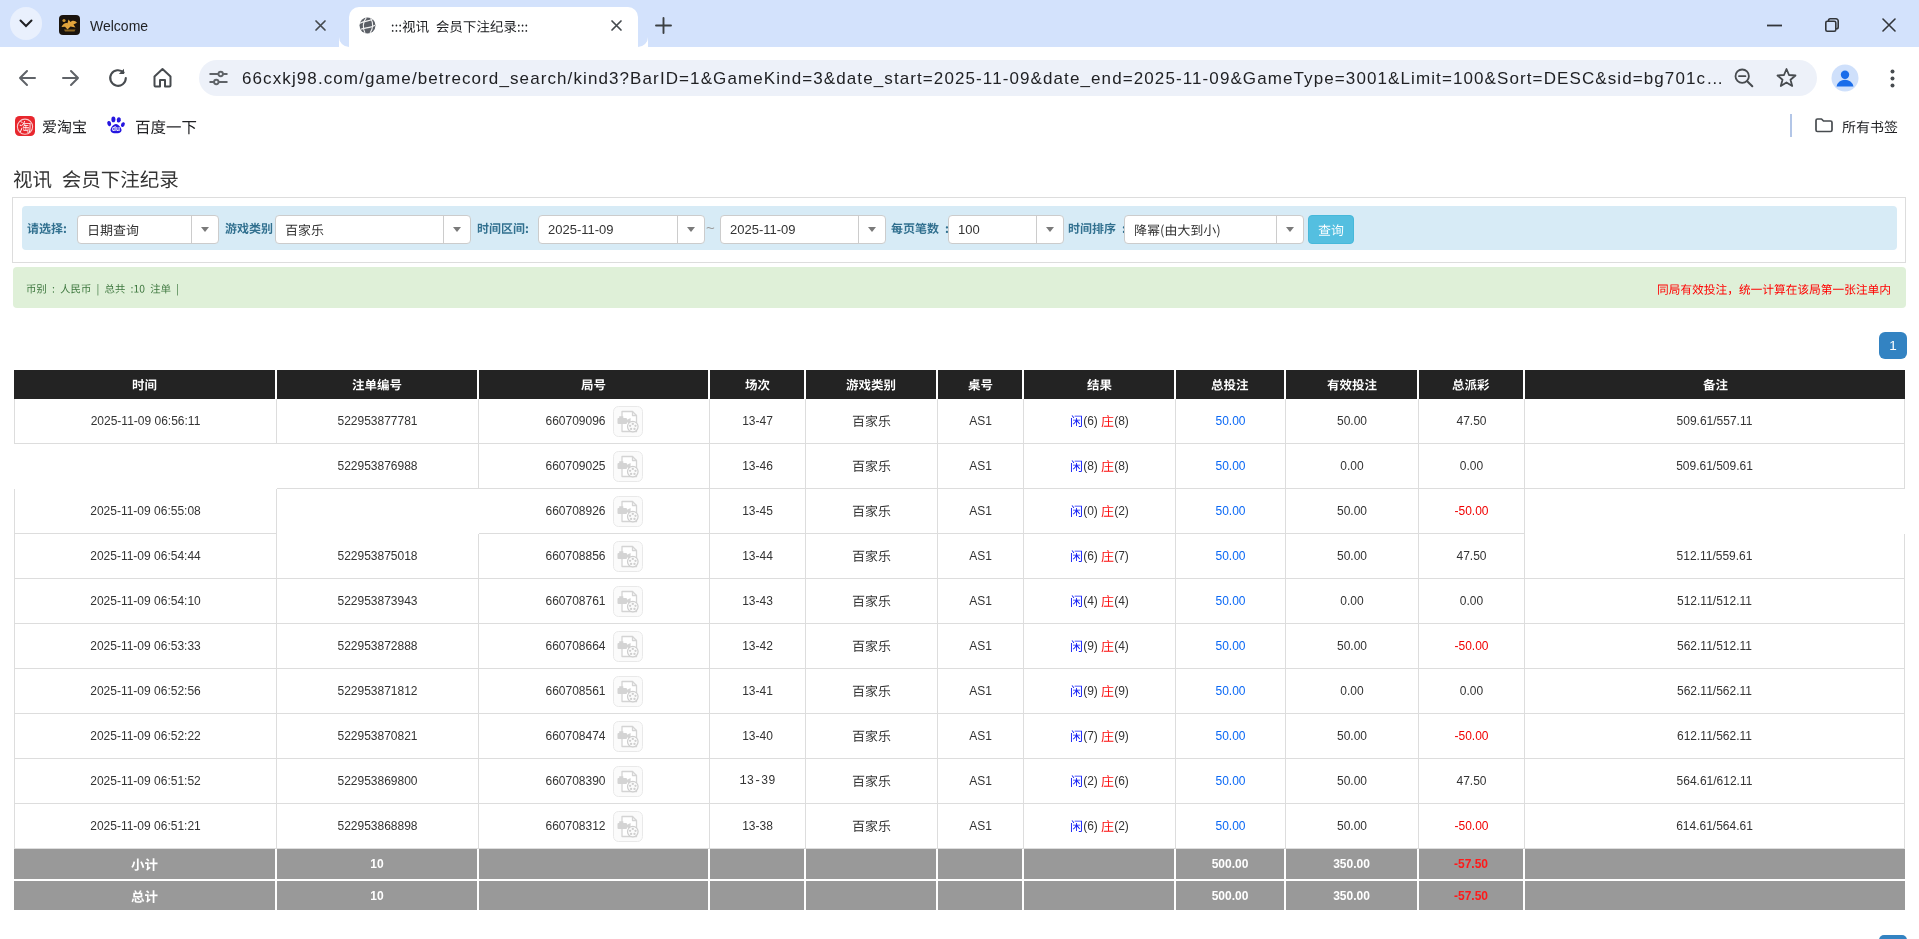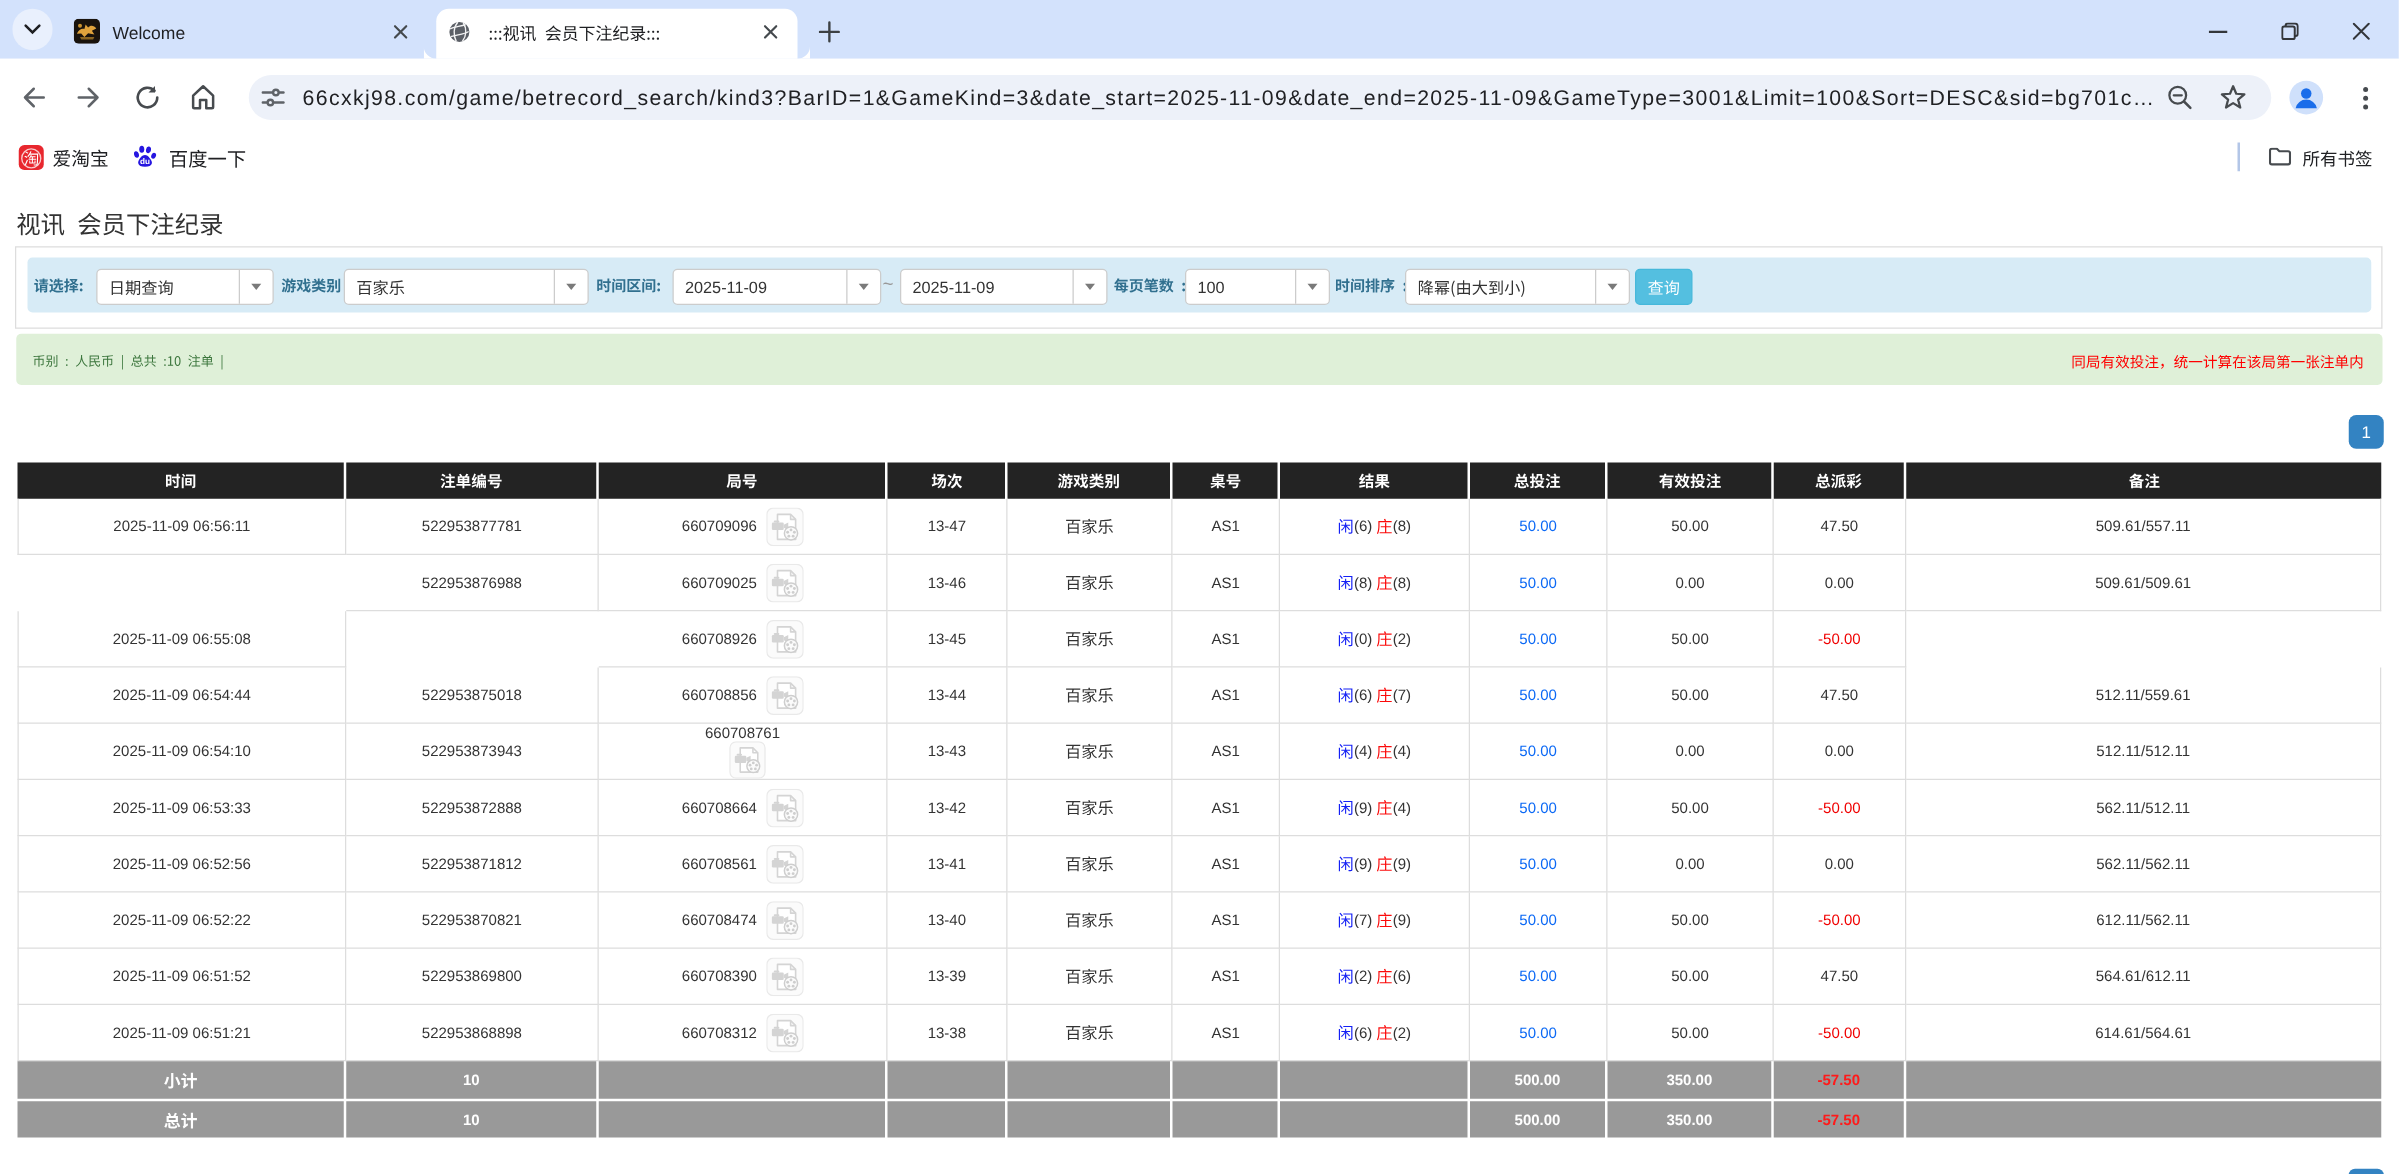--- a/index.html
+++ b/index.html
@@ -482,21 +482,21 @@
       <span>(7)</span>
     </div>
 <div class="bcell" style="left:1176px;width:110px;border-bottom:1px solid #ddd;color:#0a68f5">50.00</div>
 <div class="bcell" style="left:1286px;width:133px;border-bottom:1px solid #ddd;">50.00</div>
 <div class="bcell" style="left:1419px;width:106px;border-bottom:1px solid #ddd;">47.50</div>
 <div class="bcell" style="left:1525px;width:380px;border-bottom:1px solid #ddd;">512.11/559.61</div>
 </div>
 <div class="a" style="left:0;top:579px;width:1622px;height:45px">
 <div class="bcell" style="left:14px;width:263px;border-left:1px solid #ddd;border-bottom:1px solid #ddd;">2025-11-09 06:54:10</div>
 <div class="bcell" style="left:277px;width:202px;border-bottom:1px solid #ddd;">522953873943</div>
-<div class="bcell" style="left:479px;width:231px;border-bottom:1px solid #ddd;flex-direction:column;">
+<div class="bcell" style="left:479px;width:231px;border-bottom:1px solid #ddd;">
       <span>660708761</span>
       <svg width="30" height="31" viewBox="0 0 30 31" style="margin-left:7px">
 <rect x="0.5" y="0.5" width="29" height="30" rx="5" fill="#fbfbfb" stroke="#e9e9e9"></rect>
 <g stroke="#d4d4d4" fill="#fff" stroke-width="1.3" stroke-linejoin="round">
 <path d="M9 5.5 H19.5 L23.5 9.5 V25.5 H9 Z"></path>
 <path d="M19.5 5.5 V9.5 H23.5" fill="none"></path>
 </g>
 <g fill="#d4d4d4">
 <rect x="4.5" y="12" width="9.5" height="6" rx="1"></rect>
 <path d="M14 13.7 L17.6 11.9 V17.9 L14 16.2 Z"></path>
@@ -697,21 +697,21 @@
 <circle cx="19.8" cy="20.6" r="5.3" fill="#fbfbfb" stroke="#cecece" stroke-width="1.2"></circle>
 <g fill="#cecece">
 <circle cx="19.8" cy="17.9" r="1.15"></circle>
           <circle cx="17.1" cy="19.8" r="1.15"></circle>
           <circle cx="18.1" cy="22.9" r="1.15"></circle>
           <circle cx="21.5" cy="22.9" r="1.15"></circle>
           <circle cx="22.5" cy="19.8" r="1.15"></circle>
 </g>
 </svg>
     </div>
-<div class="bcell" style="left:710px;width:96px;border-bottom:1px solid #ddd;">13-39</div>
+<div class="bcell" style="left:710px;width:96px;border-bottom:1px solid #ddd;font-family:Liberation Mono, monospace;">13-39</div>
 <div class="bcell" style="left:806px;width:132px;border-bottom:1px solid #ddd;">
       <svg style="display:block" width="39.0" height="19.2" viewBox="0 -1160 3000 1480">
         <path d="M177 -563V81H253V16H759V81H837V-563H497C510 -608 524 -662 536 -713H937V-786H64V-713H449C442 -663 431 -607 420 -563ZM253 -241H759V-54H253ZM253 -310V-493H759V-310Z M1423 -824C1436 -802 1450 -775 1461 -750H1084V-544H1157V-682H1846V-544H1923V-750H1551C1539 -780 1519 -817 1501 -847ZM1790 -481C1734 -429 1647 -363 1571 -313C1548 -368 1514 -421 1467 -467C1492 -484 1516 -501 1537 -520H1789V-586H1209V-520H1438C1342 -456 1205 -405 1080 -374C1093 -360 1114 -329 1121 -315C1217 -343 1321 -383 1411 -433C1430 -415 1446 -395 1460 -374C1373 -310 1204 -238 1078 -207C1091 -191 1108 -165 1116 -148C1236 -185 1391 -256 1489 -324C1501 -300 1510 -277 1516 -254C1416 -163 1221 -69 1061 -32C1076 -15 1092 13 1100 32C1244 -12 1416 -95 1530 -182C1539 -101 1521 -33 1491 -10C1473 7 1454 10 1427 10C1406 10 1372 9 1336 5C1348 26 1355 56 1356 76C1388 77 1420 78 1441 78C1487 78 1513 70 1545 43C1601 1 1625 -124 1591 -253L1639 -282C1693 -136 1788 -20 1916 38C1927 18 1949 -9 1966 -23C1840 -73 1744 -186 1697 -319C1752 -355 1806 -395 1852 -432Z M2236 -278C2187 -189 2109 -94 2038 -32C2056 -20 2086 4 2100 17C2169 -52 2253 -158 2309 -254ZM2692 -247C2765 -167 2851 -55 2891 14L2960 -22C2919 -90 2829 -198 2757 -277ZM2129 -351C2139 -360 2180 -364 2247 -364H2482V-18C2482 -2 2475 3 2458 4C2441 4 2382 5 2318 3C2329 24 2341 57 2345 78C2431 78 2482 77 2515 64C2547 52 2558 30 2558 -18V-364H2924L2925 -440H2558V-641H2482V-440H2201C2219 -515 2237 -609 2245 -698C2462 -703 2716 -723 2875 -763L2832 -829C2679 -789 2398 -770 2171 -764C2169 -648 2143 -519 2135 -486C2126 -450 2117 -427 2104 -422C2112 -403 2125 -367 2129 -351Z" fill="#333"></path>
       </svg>
     </div>
 <div class="bcell" style="left:938px;width:86px;border-bottom:1px solid #ddd;">AS1</div>
 <div class="bcell" style="left:1024px;width:152px;border-bottom:1px solid #ddd;">
       <svg style="display:block" width="13.0" height="19.2" viewBox="0 -1160 1000 1480">
         <path d="M81 -611V79H153V-611ZM120 -796C174 -740 238 -661 265 -610L326 -652C296 -702 232 -778 176 -831ZM357 -797V-727H846V-29C846 -11 840 -5 821 -4C801 -4 734 -3 665 -5C676 15 688 49 692 70C782 70 841 69 874 56C908 44 919 20 919 -29V-797ZM466 -622V-486H235V-422H435C382 -316 298 -218 211 -167C226 -154 248 -129 259 -113C337 -166 412 -255 466 -356V-6H534V-357C606 -282 678 -197 718 -139L773 -184C728 -248 642 -343 561 -422H780V-486H534V-622Z" fill="#1420f5"></path>
       </svg>

